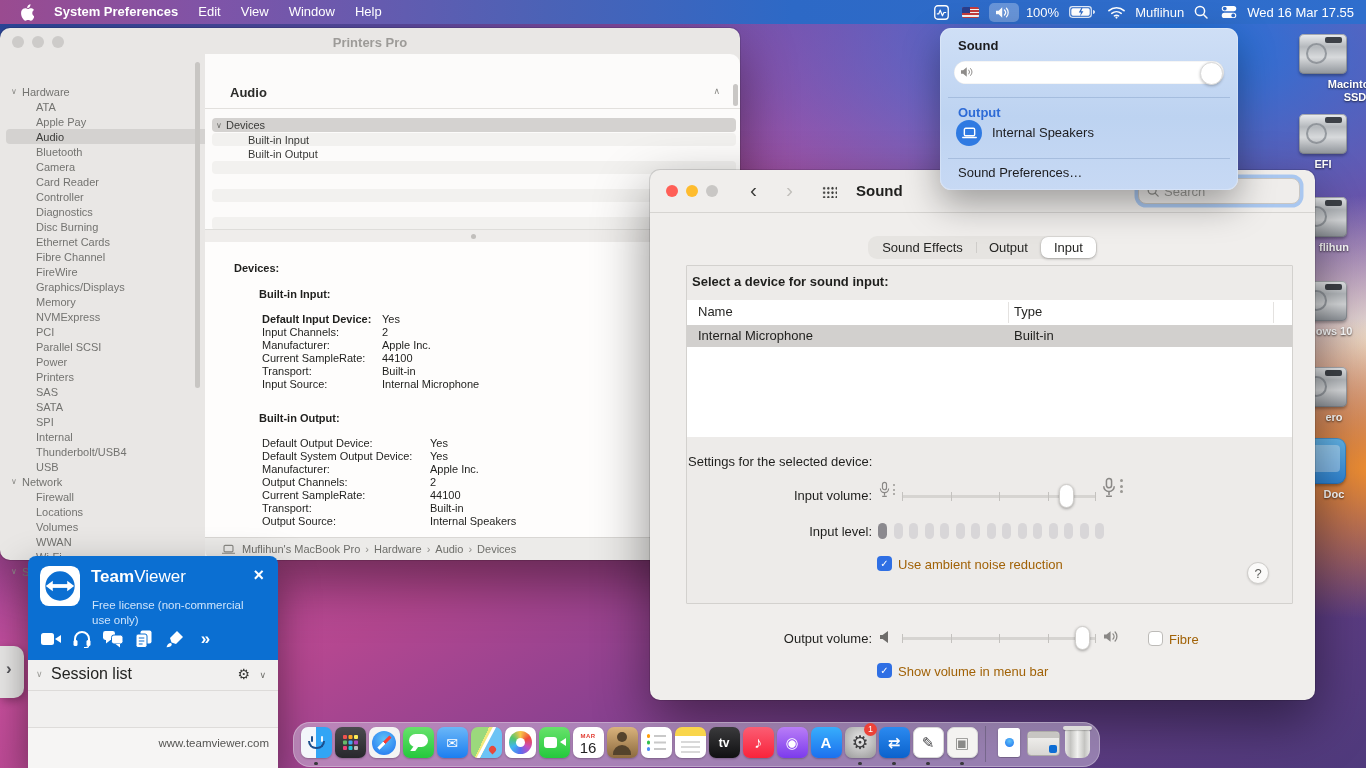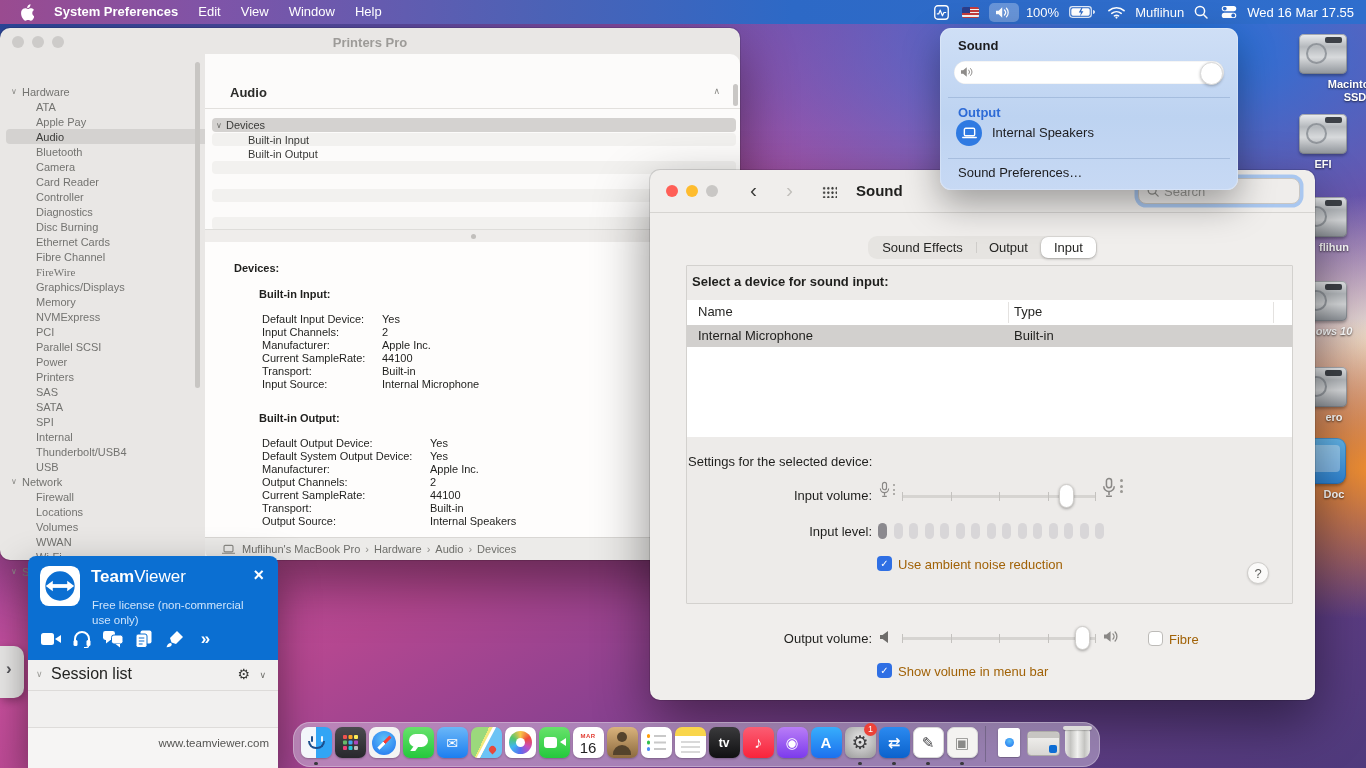--- a/index.html
+++ b/index.html
@@ -259,21 +259,21 @@
         </div>
         <div class="si-row child" style="top: 165px;">
           <span>Disc Burning</span>
         </div>
         <div class="si-row child" style="top: 180px;">
           <span>Ethernet Cards</span>
         </div>
         <div class="si-row child" style="top: 195px;">
           <span>Fibre Channel</span>
         </div>
-        <div class="si-row child" style="top: 210px; font-family: Liberation Serif, serif;">
+        <div class="si-row child" style="top: 210px;">
           <span>FireWire</span>
         </div>
         <div class="si-row child" style="top: 225px;">
           <span>Graphics/Displays</span>
         </div>
         <div class="si-row child" style="top: 240px;">
           <span>Memory</span>
         </div>
         <div class="si-row child" style="top: 255px;">
           <span>NVMExpress</span>
@@ -355,21 +355,21 @@
           <div class="tree-row stripe" style="top: 135px;"></div>
           <div class="tree-row" style="top: 149px;"></div>
           <div class="tree-row stripe" style="top: 163px;"></div>
         </div>
       <div class="si-split">
           <span class="dot"></span>
         </div>
       <div class="si-details" id="si-details">
           <div class="det-line" style="left: 29px; top: 20px; font-weight: 700;">Devices:</div>
           <div class="det-line" style="left: 54px; top: 46px; font-weight: 700;">Built-in Input:</div>
-          <div class="det-line" style="left: 57px; top: 71px;"><span class="det-lab" style="width: 120px;">Default Input Device:</span><span>Yes</span></div>
+          <div class="det-line" style="left: 57px; top: 71px;"><span class="det-lab" style="width: 120px; font-weight: bold;">Default Input Device:</span><span>Yes</span></div>
           <div class="det-line" style="left: 57px; top: 84px;"><span class="det-lab" style="width: 120px;">Input Channels:</span><span>2</span></div>
           <div class="det-line" style="left: 57px; top: 97px;"><span class="det-lab" style="width: 120px;">Manufacturer:</span><span>Apple Inc.</span></div>
           <div class="det-line" style="left: 57px; top: 110px;"><span class="det-lab" style="width: 120px;">Current SampleRate:</span><span>44100</span></div>
           <div class="det-line" style="left: 57px; top: 123px;"><span class="det-lab" style="width: 120px;">Transport:</span><span>Built-in</span></div>
           <div class="det-line" style="left: 57px; top: 136px;"><span class="det-lab" style="width: 120px;">Input Source:</span><span>Internal Microphone</span></div>
           <div class="det-line" style="left: 54px; top: 170px; font-weight: 700;">Built-in Output:</div>
           <div class="det-line" style="left: 57px; top: 195px;"><span class="det-lab" style="width: 168px;">Default Output Device:</span><span>Yes</span></div>
           <div class="det-line" style="left: 57px; top: 208px;"><span class="det-lab" style="width: 168px;">Default System Output Device:</span><span>Yes</span></div>
           <div class="det-line" style="left: 57px; top: 221px;"><span class="det-lab" style="width: 168px;">Manufacturer:</span><span>Apple Inc.</span></div>
           <div class="det-line" style="left: 57px; top: 234px;"><span class="det-lab" style="width: 168px;">Output Channels:</span><span>2</span></div>
@@ -398,21 +398,21 @@
         <div class="drive"></div>
       </div>
       <div class="dt-label" style="left: 1292px; width: 62px; top: 158px;">EFI</div>
       <div class="dt-ic" style="left: 1299px; top: 197px;">
         <div class="drive"></div>
       </div>
       <div class="dt-label" style="left: 1308px; width: 52px; top: 241px;">flihun</div>
       <div class="dt-ic" style="left: 1299px; top: 281px;">
         <div class="drive"></div>
       </div>
-      <div class="dt-label" style="left: 1308px; width: 52px; top: 325px; font-style: italic;">ows 10</div>
+      <div class="dt-label" style="left: 1308px; width: 52px; top: 325px;">ows 10</div>
       <div class="dt-ic" style="left: 1299px; top: 367px;">
         <div class="drive"></div>
       </div>
       <div class="dt-label" style="left: 1308px; width: 52px; top: 411px;">ero</div>
       <div class="dt-ic" style="left: 1302px; top: 438px;">
         <div class="docic"></div>
       </div>
       <div class="dt-label" style="left: 1308px; width: 52px; top: 488px;">Doc</div>
     </div>
 

